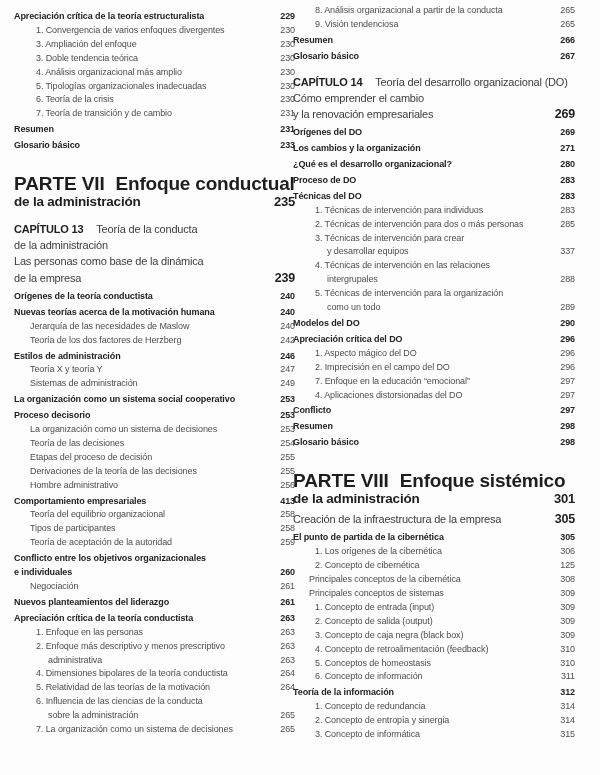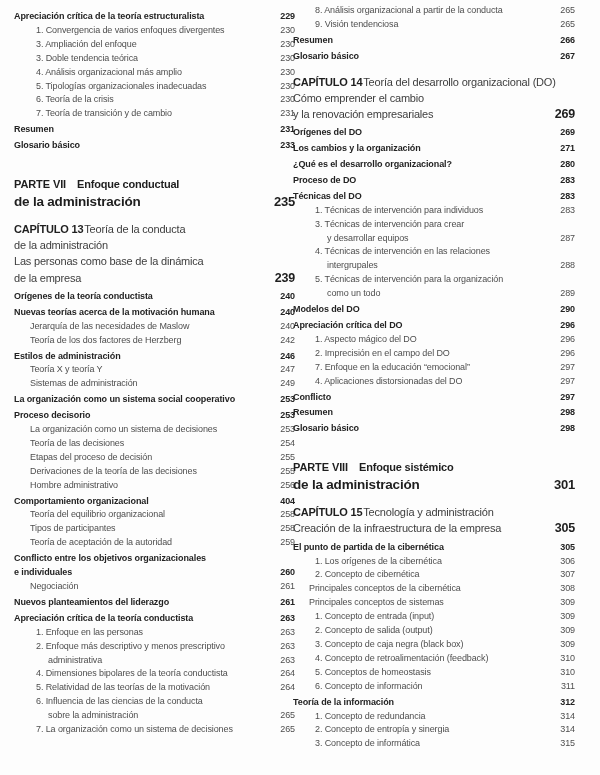--- a/index.html
+++ b/index.html
@@ -20,28 +20,28 @@
   .row .p{margin-left:6px;text-align:right;white-space:nowrap;}
 
   .h1, .h1c{font-weight:bold;color:#232323;justify-content:center;}
   .h1{margin-top:2px;}
   .h1 .p,.h1c .p{font-weight:bold;}
 
   .sub .t{padding-left:16px;}
   .num .t{padding-left:22px;}
   .numc .t{padding-left:34px;}
 
-  .part{margin-top:22px;font-size:11px;line-height:18px;color:#1e1e1e;font-weight:bold;}
+  .part{margin-top:22px;font-size:19px;line-height:18px;color:#1e1e1e;font-weight:bold;}
   .part .label{margin-right:11px;}
   .part .t{font-weight:bold;letter-spacing:-0.2px;}
   .part2{font-size:13.5px;line-height:18px;color:#1e1e1e;font-weight:bold;margin-bottom:3px;letter-spacing:-0.2px;}
   .part2 .p{font-weight:bold;font-size:13px;text-align:center;}
 
   .chap{margin-top:10px;font-size:11px;line-height:16.2px;color:#3d3d3d;letter-spacing:-0.2px;}
-  .chap .label{font-weight:bold;color:#1e1e1e;margin-right:1px;}
+  .chap .label{font-weight:bold;color:#1e1e1e;margin-right:13px;}
   .chap2{font-size:11px;line-height:16.2px;color:#3d3d3d;letter-spacing:-0.2px;}
   .chap .p,.chap2 .p{font-weight:bold;font-size:12.5px;color:#1e1e1e;}
   .chapend{margin-bottom:4px;}
 </style>
 </head>
 <body>
 
 <div class="page">
   <div class="col col-left">
       <div class="row h1">
@@ -156,22 +156,22 @@
       </div>
       <div class="row sub">
         <span class="t">Derivaciones de la teoría de las decisiones</span>
         <span class="p">255</span>
       </div>
       <div class="row sub">
         <span class="t">Hombre administrativo</span>
         <span class="p">256</span>
       </div>
       <div class="row h1">
-        <span class="t">Comportamiento organizacional</span>
-        <span class="p">404</span>
+        <span class="t">Comportamiento empresariales</span>
+        <span class="p">413</span>
       </div>
       <div class="row sub">
         <span class="t">Teoría del equilibrio organizacional</span>
         <span class="p">258</span>
       </div>
       <div class="row sub">
         <span class="t">Tipos de participantes</span>
         <span class="p">258</span>
       </div>
       <div class="row sub">
@@ -275,25 +275,29 @@
       </div>
       <div class="row h1">
         <span class="t">Técnicas del DO</span>
         <span class="p">283</span>
       </div>
       <div class="row num">
         <span class="t">1. Técnicas de intervención para individuos</span>
         <span class="p">283</span>
       </div>
       <div class="row num">
+        <span class="t">2. Técnicas de intervención para dos o más personas</span>
+        <span class="p">285</span>
+      </div>
+      <div class="row num">
         <span class="t">3. Técnicas de intervención para crear</span>
       </div>
       <div class="row numc">
         <span class="t">y desarrollar equipos</span>
-        <span class="p">287</span>
+        <span class="p">337</span>
       </div>
       <div class="row num">
         <span class="t">4. Técnicas de intervención en las relaciones</span>
       </div>
       <div class="row numc">
         <span class="t">intergrupales</span>
         <span class="p">288</span>
       </div>
       <div class="row num">
         <span class="t">5. Técnicas de intervención para la organización</span>
@@ -339,39 +343,35 @@
         <span class="p">298</span>
       </div>
       <div class="row part">
         <span class="label">PARTE VIII</span>
         <span class="t">Enfoque sistémico</span>
       </div>
       <div class="row part2">
         <span class="t">de la administración</span>
         <span class="p">301</span>
       </div>
-      <div class="row chap">
-        <span class="label">CAPÍTULO 15</span>
-        <span class="t">Tecnología y administración</span>
-      </div>
       <div class="row chap2 chapend">
         <span class="t">Creación de la infraestructura de la empresa</span>
         <span class="p">305</span>
       </div>
       <div class="row h1">
         <span class="t">El punto de partida de la cibernética</span>
         <span class="p">305</span>
       </div>
       <div class="row num">
         <span class="t">1. Los orígenes de la cibernética</span>
         <span class="p">306</span>
       </div>
       <div class="row num">
         <span class="t">2. Concepto de cibernética</span>
-        <span class="p">307</span>
+        <span class="p">125</span>
       </div>
       <div class="row sub">
         <span class="t">Principales conceptos de la cibernética</span>
         <span class="p">308</span>
       </div>
       <div class="row sub">
         <span class="t">Principales conceptos de sistemas</span>
         <span class="p">309</span>
       </div>
       <div class="row num">

